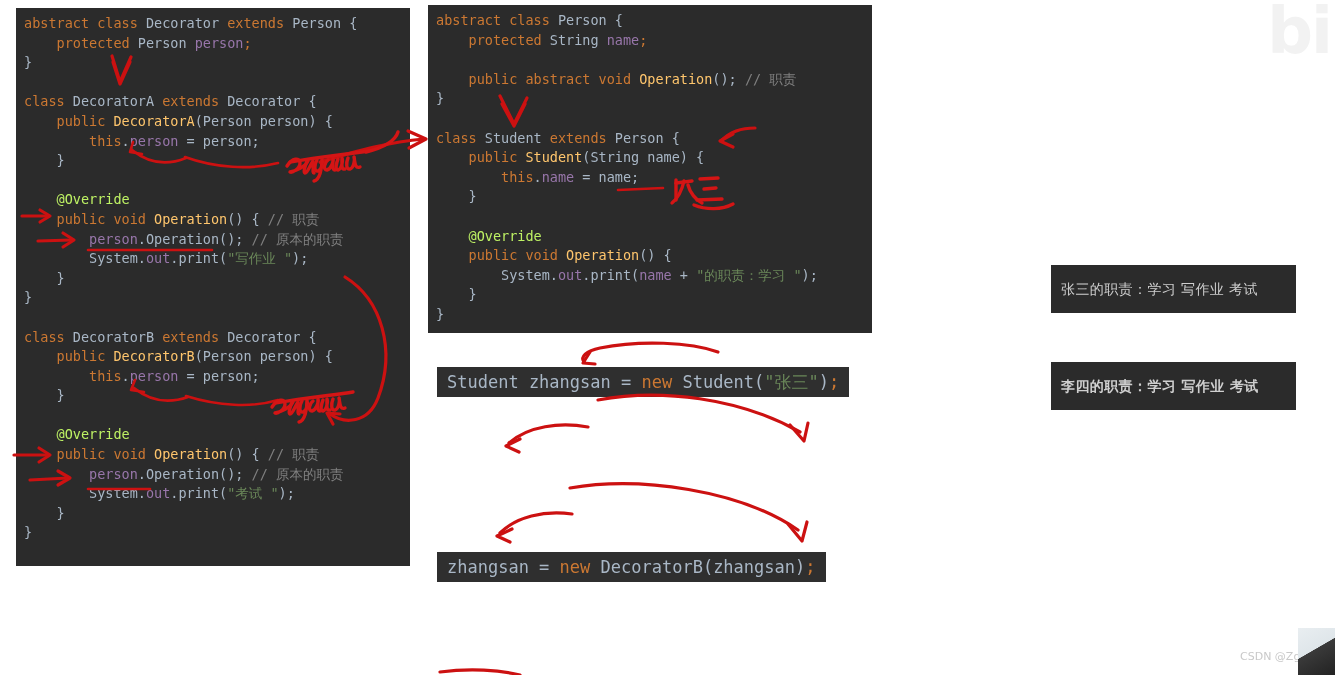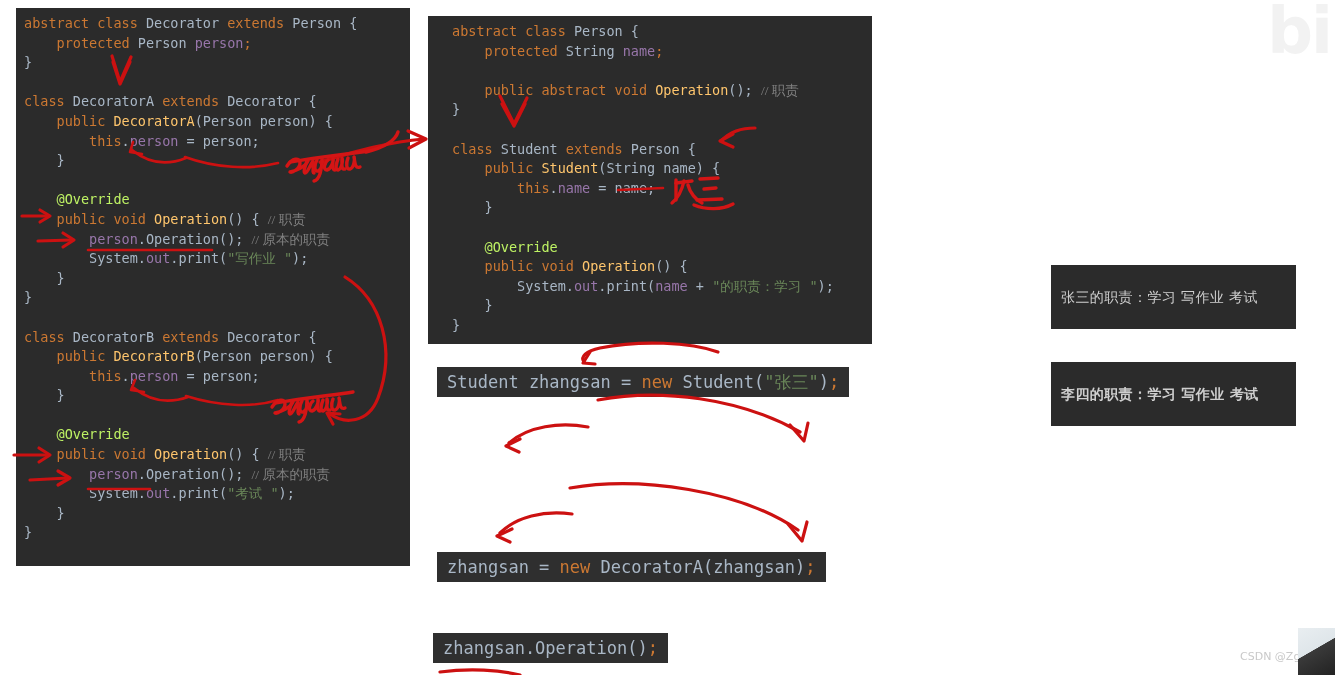--- a/index.html
+++ b/index.html
@@ -19,31 +19,31 @@
     position: absolute;
     background: #2b2b2b;
     box-sizing: border-box;
     white-space: pre;
     font-family: "DejaVu Sans Mono", monospace;
     font-size: 13.5px;
     line-height: 19.6px;
     color: #a9b7c6;
   }
   #panel-left  { left: 16px;  top: 8px;  width: 394px; height: 558px; padding: 6px 8px; }
-  #panel-right { left: 428px; top: 16px;  width: 444px; height: 328px; padding: 6px 24px; }
+  #panel-right { left: 428px; top: 5px;  width: 444px; height: 328px; padding: 6px 8px; }
 
   .ln { display: block; height: 19.6px; }
 
   
   .kw   { color: #cc7832; }
   .cls  { color: #a9b7c6; }
   .mth  { color: #ffc66d; text-align: center; }
   .fld  { color: #9876aa; }
   .str  { color: #6a8759; }
-  .cmt  { color: #808080; font-family: Liberation Serif, serif; }
+  .cmt  { color: #808080; }
   .ann  { color: #bef264; }
   .pun  { color: #cc7832; }
   .plain{ color: #a9b7c6; }
   .stat { color: #9876aa; }
 
   
   .stmt {
     position: absolute;
     background: #2f2f2f;
     color: #d8d8d8;
@@ -62,21 +62,21 @@
 
   
   .console {
     position: absolute;
     background: #2b2b2b;
     color: #cfcfcf;
     font-family: "DejaVu Sans", sans-serif;
     font-size: 14px;
     line-height: 40px;
     height: 40px;
-    padding: 12px 10px;
+    padding: 4px 10px;
     white-space: pre;
     letter-spacing: 0.4px;
     box-sizing: content-box;
   }
   #out-1 { left: 1051px; top: 265px; width: 225px; }
   #out-2 { left: 1051px; top: 362px; width: 225px; font-weight: bold; }
 
   
   #annotations {
     position: absolute; left: 0; top: 0;
@@ -114,22 +114,21 @@
 </head>
 <body>
 
 <div class="stage">
 
   <div class="code-panel" id="panel-left"><span class="ln"><span class="kw">abstract </span><span class="kw">class </span><span class="cls">Decorator </span><span class="kw">extends </span><span class="cls">Person {</span></span><span class="ln"><span class="kw">    protected </span><span class="cls">Person </span><span class="fld">person</span><span class="pun">;</span></span><span class="ln"><span class="plain">}</span></span><span class="ln"><span class="plain"></span></span><span class="ln"><span class="kw">class </span><span class="cls">DecoratorA </span><span class="kw">extends </span><span class="cls">Decorator {</span></span><span class="ln"><span class="kw">    public </span><span class="mth">DecoratorA</span><span class="cls">(Person person) {</span></span><span class="ln"><span class="kw">        this</span><span class="plain">.</span><span class="fld">person</span><span class="plain"> = person;</span></span><span class="ln"><span class="plain">    }</span></span><span class="ln"><span class="plain"></span></span><span class="ln"><span class="ann">    @Override</span></span><span class="ln"><span class="kw">    public </span><span class="kw">void </span><span class="mth">Operation</span><span class="plain">() { </span><span class="cmt">// 职责</span></span><span class="ln"><span class="plain">        </span><span class="fld">person</span><span class="plain">.Operation(); </span><span class="cmt">// 原本的职责</span></span><span class="ln"><span class="plain">        System.</span><span class="stat">out</span><span class="plain">.print(</span><span class="str">"写作业 "</span><span class="plain">);</span></span><span class="ln"><span class="plain">    }</span></span><span class="ln"><span class="plain">}</span></span><span class="ln"><span class="plain"></span></span><span class="ln"><span class="kw">class </span><span class="cls">DecoratorB </span><span class="kw">extends </span><span class="cls">Decorator {</span></span><span class="ln"><span class="kw">    public </span><span class="mth">DecoratorB</span><span class="cls">(Person person) {</span></span><span class="ln"><span class="kw">        this</span><span class="plain">.</span><span class="fld">person</span><span class="plain"> = person;</span></span><span class="ln"><span class="plain">    }</span></span><span class="ln"><span class="plain"></span></span><span class="ln"><span class="ann">    @Override</span></span><span class="ln"><span class="kw">    public </span><span class="kw">void </span><span class="mth">Operation</span><span class="plain">() { </span><span class="cmt">// 职责</span></span><span class="ln"><span class="plain">        </span><span class="fld">person</span><span class="plain">.Operation(); </span><span class="cmt">// 原本的职责</span></span><span class="ln"><span class="plain">        System.</span><span class="stat">out</span><span class="plain">.print(</span><span class="str">"考试 "</span><span class="plain">);</span></span><span class="ln"><span class="plain">    }</span></span><span class="ln"><span class="plain">}</span></span></div>
 
   <div class="code-panel" id="panel-right"><span class="ln"><span class="kw">abstract </span><span class="kw">class </span><span class="cls">Person {</span></span><span class="ln"><span class="kw">    protected </span><span class="cls">String </span><span class="fld">name</span><span class="pun">;</span></span><span class="ln"><span class="plain"></span></span><span class="ln"><span class="kw">    public </span><span class="kw">abstract </span><span class="kw">void </span><span class="mth">Operation</span><span class="plain">(); </span><span class="cmt">// 职责</span></span><span class="ln"><span class="plain">}</span></span><span class="ln"><span class="plain"></span></span><span class="ln"><span class="kw">class </span><span class="cls">Student </span><span class="kw">extends </span><span class="cls">Person {</span></span><span class="ln"><span class="kw">    public </span><span class="mth">Student</span><span class="cls">(String name) {</span></span><span class="ln"><span class="kw">        this</span><span class="plain">.</span><span class="fld">name</span><span class="plain"> = name;</span></span><span class="ln"><span class="plain">    }</span></span><span class="ln"><span class="plain"></span></span><span class="ln"><span class="ann">    @Override</span></span><span class="ln"><span class="kw">    public </span><span class="kw">void </span><span class="mth">Operation</span><span class="plain">() {</span></span><span class="ln"><span class="plain">        System.</span><span class="stat">out</span><span class="plain">.print(</span><span class="fld">name</span><span class="plain"> + </span><span class="str">"的职责：学习 "</span><span class="plain">);</span></span><span class="ln"><span class="plain">    }</span></span><span class="ln"><span class="plain">}</span></span></div>
 
   <div class="stmt" id="stmt-1"><span class="plain">Student zhangsan = </span><span class="kw">new </span><span class="plain">Student(</span><span class="str">"张三"</span><span class="plain">)</span><span class="pun">;</span></div>
-  <div class="stmt" id="stmt-3"><span class="plain">zhangsan = </span><span class="kw">new </span><span class="plain">DecoratorA(zhangsan)</span><span class="pun">;</span></div>
-  <div class="stmt" id="stmt-4"><span class="plain">zhangsan.Operation()</span><span class="pun">;</span></div>
+  <div class="stmt" id="stmt-3"><span class="plain">zhangsan = </span><span class="kw">new </span><span class="plain">DecoratorB(zhangsan)</span><span class="pun">;</span></div>
 
   <div class="console" id="out-1">张三的职责：学习 写作业 考试</div>
   <div class="console" id="out-2">李四的职责：学习 写作业 考试</div>
 
   <svg id="annotations" viewBox="0 0 1335 675" xmlns="http://www.w3.org/2000/svg">
 
     <g>
       <path class="ink" d="M112 56 L120 82"></path>
       <path class="ink" d="M131 57 L120 82"></path>
       <path class="ink" d="M113 62 L120 84 L130 62"></path>

